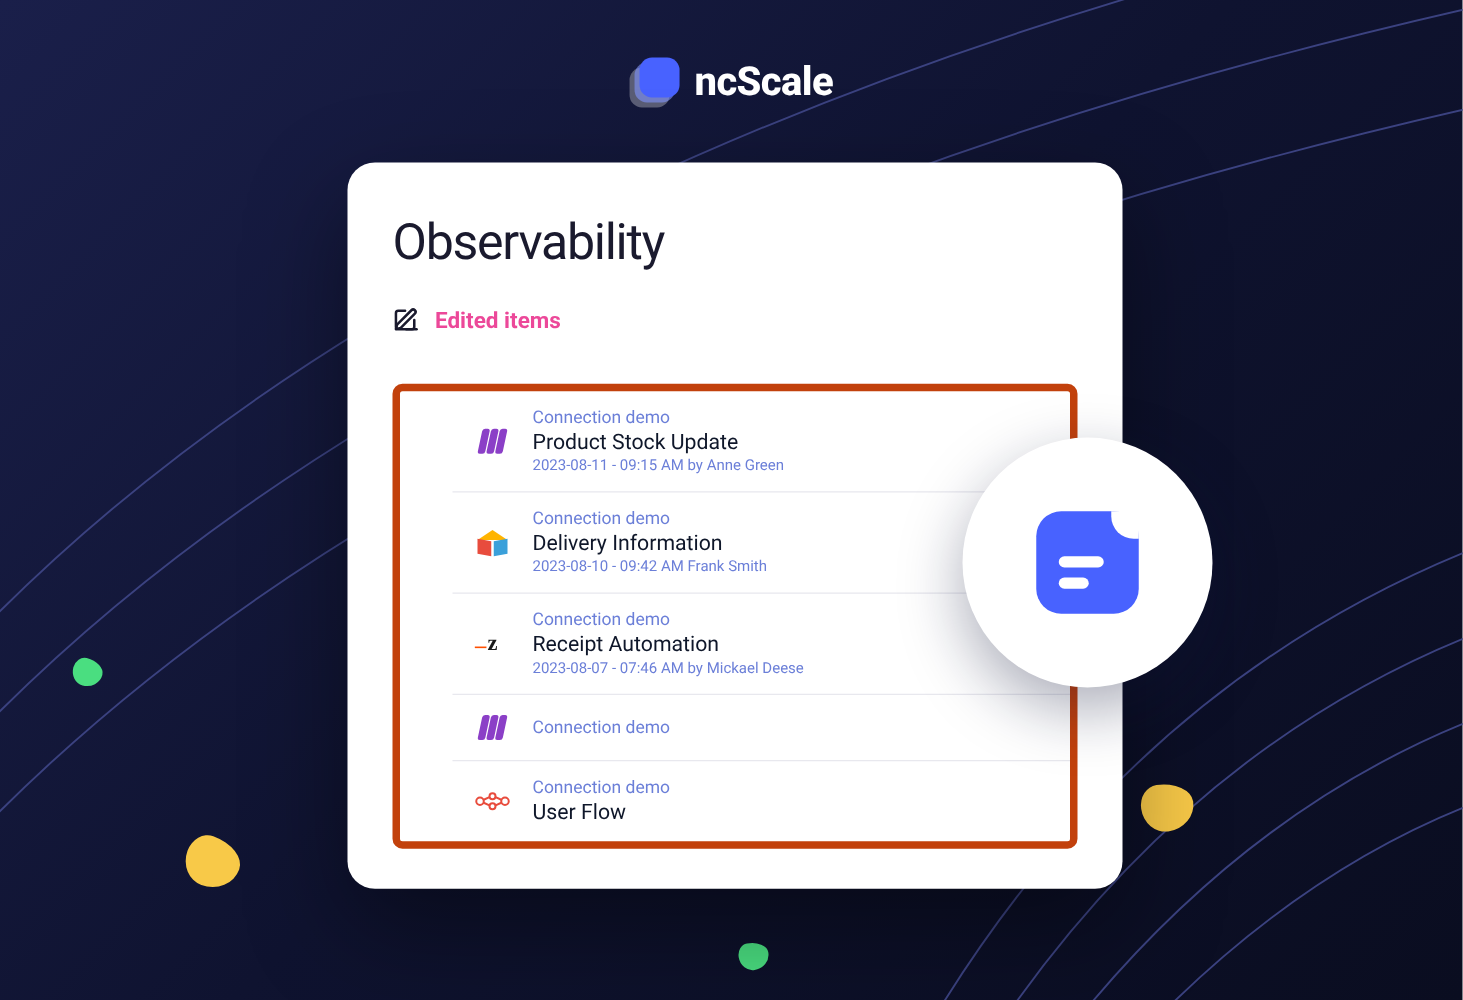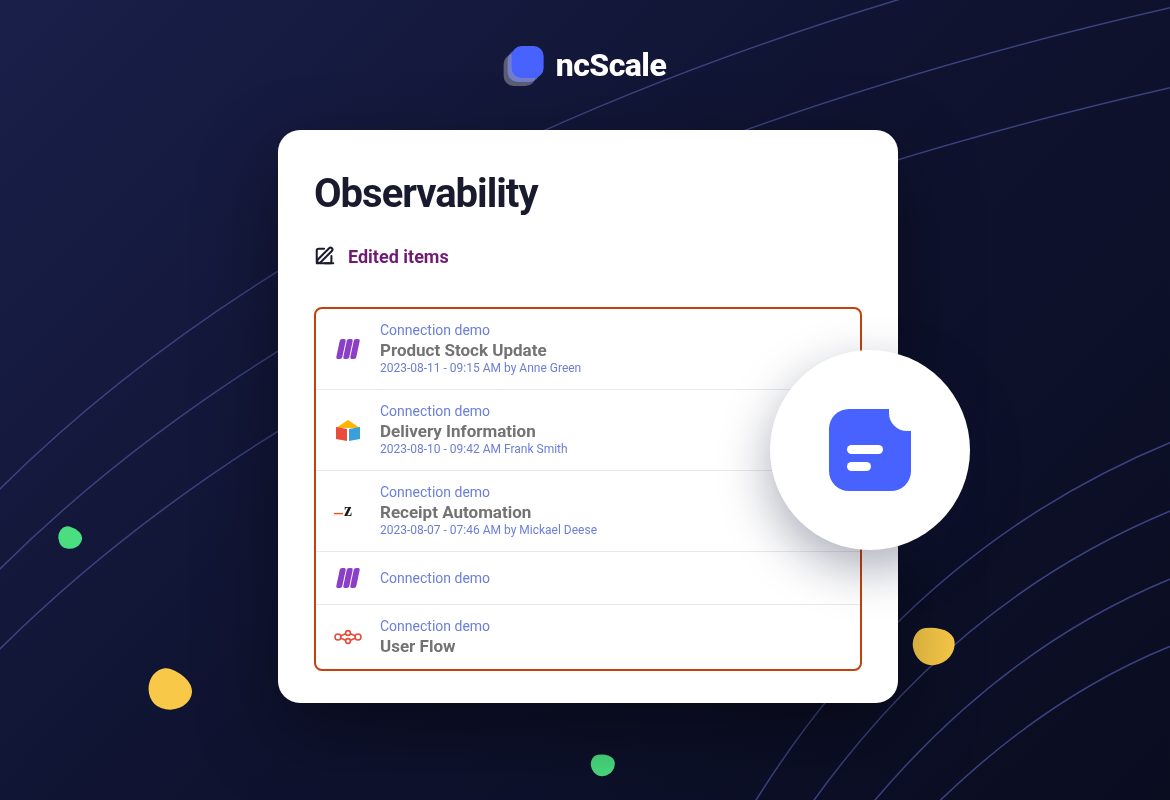--- a/index.html
+++ b/index.html
@@ -68,42 +68,43 @@
   top: 130px;
   left: 278px;
   width: 620px;
   background: white;
   border-radius: 22px;
   padding: 40px 36px 32px 36px;
   box-shadow: 0 30px 80px rgba(0,0,0,0.4);
 }
 .card-title {
   font-size: 40px;
-  font-weight: 700;
+  font-weight: 400;
   color: #1a1a2e;
   letter-spacing: -1px;
   margin-bottom: 28px;
 }
 .section-header {
   display: flex;
   align-items: center;
   gap: 12px;
   margin-bottom: 40px;
-  color: #701a75;
+  color: #ec4899;
 }
 .section-header .label {
   font-size: 18px;
   font-weight: 700;
 }
 
 
 .item-list {
-  border: 2px solid #c2410c;
+  border: 6px solid #c2410c;
   border-radius: 8px;
   overflow: hidden;
+  padding-left: 42px;
 }
 .item {
   display: flex;
   align-items: center;
   gap: 18px;
   padding: 12px 18px;
   border-bottom: 1px solid #e8e8ee;
 }
 .item:last-child { border-bottom: none; }
 .item-icon {
@@ -115,23 +116,23 @@
   flex-shrink: 0;
 }
 .item-content { flex: 1; min-width: 0; }
 .item-conn {
   font-size: 14px;
   color: #6b7fd8;
   line-height: 1.3;
 }
 .item-title {
   font-size: 17px;
-  color: #737373;
+  color: #0f172a;
   line-height: 1.3;
-  font-weight: 700;
+  font-weight: 400;
 }
 .item-meta {
   font-size: 12px;
   color: #6b7fd8;
   line-height: 1.3;
 }
 
 
 .floating-circle {
   position: absolute;

